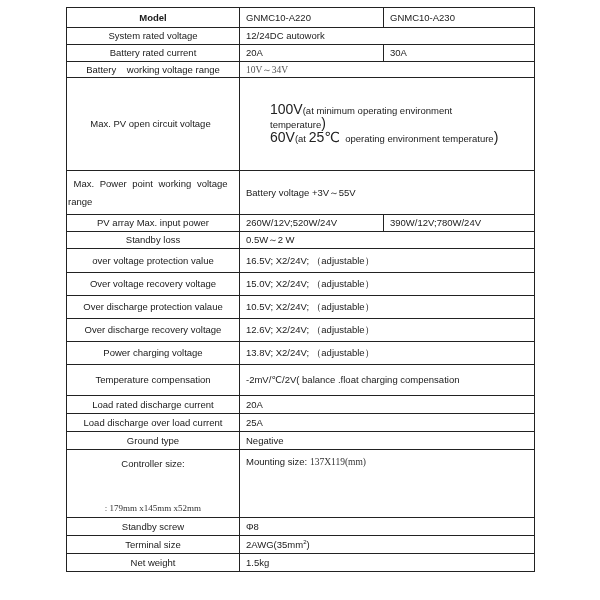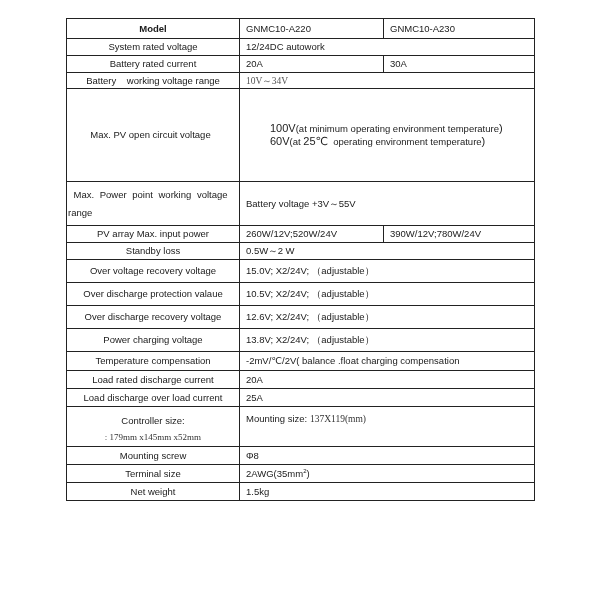--- a/index.html
+++ b/index.html
@@ -1,29 +1,29 @@
 <!DOCTYPE html>
 <html><head>
 <meta charset="utf-8">
 <style>
   html, body { margin: 0; padding: 0; background: #ffffff; }
   body { width: 600px; height: 600px; position: relative; overflow: hidden;
          font-family: "Liberation Sans", "DejaVu Sans", sans-serif; color: #1a1a1a; }
-  table.spec { position: absolute; left: 66px; top: 18px; width: 468px;
+  table.spec { position: absolute; left: 66px; top: 7px; width: 468px;
                border-collapse: collapse; table-layout: fixed; }
   table.spec td { border: 1.5px solid #222; font-size: 9.5px; padding: 0 6px;
                   vertical-align: middle; line-height: 12px; overflow: hidden; }
   col.c1 { width: 173px; } col.c2 { width: 144px; } col.c3 { width: 151px; }
   td.lbl { text-align: center; }
   td.ctr { text-align: left; }
   td.val { text-align: left; padding-left: 8px; }
   td.hdr { font-weight: bold; text-align: center; }
-  .serif { font-family: "Liberation Serif", "DejaVu Serif", serif; color: #555; }
+  .serif { font-family: "Liberation Serif", "DejaVu Serif", serif; color: #555; margin-top: 28px; }
   .big { font-size: 13.5px; line-height: 20px; color: #222; }
-  .small { font-size: 11px; }
+  .small { font-size: 14px; }
   .just { text-align: justify; text-align-last: left; word-spacing: 3px; }
   .sup { font-size: 6px; vertical-align: super; line-height: 0; }
 </style>
 </head>
 <body>
 
 <table class="spec">
   <colgroup>
       <col class="c1">
       <col class="c2">
@@ -61,59 +61,67 @@
   </tr>
   <tr style="height:17px">
     <td class="lbl">PV array Max. input power</td>
     <td class="ctr">260W/12V;520W/24V</td>
     <td class="ctr">390W/12V;780W/24V</td>
   </tr>
   <tr style="height:17px">
     <td class="lbl">Standby loss</td>
     <td class="ctr" colspan="2">0.5W～2 W</td>
   </tr>
+  <tr style="height:24px">
+    <td class="lbl">over voltage protection value</td>
+    <td class="val" colspan="2">16.5V; X2/24V; （adjustable）</td>
+  </tr>
   <tr style="height:23px">
     <td class="lbl">Over voltage recovery voltage</td>
     <td class="val" colspan="2">15.0V; X2/24V; （adjustable）</td>
   </tr>
   <tr style="height:23px">
     <td class="lbl">Over discharge protection valaue</td>
     <td class="val" colspan="2">10.5V; X2/24V; （adjustable）</td>
   </tr>
   <tr style="height:23px">
     <td class="lbl">Over discharge recovery voltage</td>
     <td class="val" colspan="2">12.6V; X2/24V; （adjustable）</td>
   </tr>
   <tr style="height:23px">
     <td class="lbl">Power charging voltage</td>
     <td class="val" colspan="2">13.8V; X2/24V; （adjustable）</td>
   </tr>
-  <tr style="height:19px">
+  <tr style="height:31px">
     <td class="lbl">Temperature compensation</td>
     <td class="val" colspan="2" style="padding-left:6px">-2mV/℃/2V( balance .float charging compensation</td>
   </tr>
   <tr style="height:18px">
     <td class="lbl">Load rated discharge current</td>
     <td class="ctr" colspan="2">20A</td>
   </tr>
   <tr style="height:18px">
     <td class="lbl">Load discharge over load current</td>
     <td class="ctr" colspan="2">25A</td>
   </tr>
+  <tr style="height:18px">
+    <td class="lbl">Ground type</td>
+    <td class="ctr" colspan="2">Negative</td>
+  </tr>
   <tr style="height:37px">
     <td class="lbl" style="vertical-align:top; padding-top:5px; line-height:17px">
       <div>Controller size:</div>
       <div class="serif" style="font-size:9px; color:#333; white-space:pre">: 179mm x145mm x52mm</div>
     </td>
     <td class="ctr" colspan="2" style="vertical-align:top; padding-top:6px">
       <span>Mounting size: </span><span class="serif" style="color:#333">137X119(mm)</span>
     </td>
   </tr>
   <tr style="height:18px">
-    <td class="lbl">Mounting screw</td>
+    <td class="lbl">Standby screw</td>
     <td class="ctr" colspan="2">Φ8</td>
   </tr>
   <tr style="height:18px">
     <td class="lbl">Terminal size</td>
     <td class="ctr" colspan="2"><span>2AWG(35mm</span><span class="sup">2</span><span>)</span></td>
   </tr>
   <tr style="height:18px">
     <td class="lbl">Net weight</td>
     <td class="ctr" colspan="2">1.5kg</td>
   </tr>

